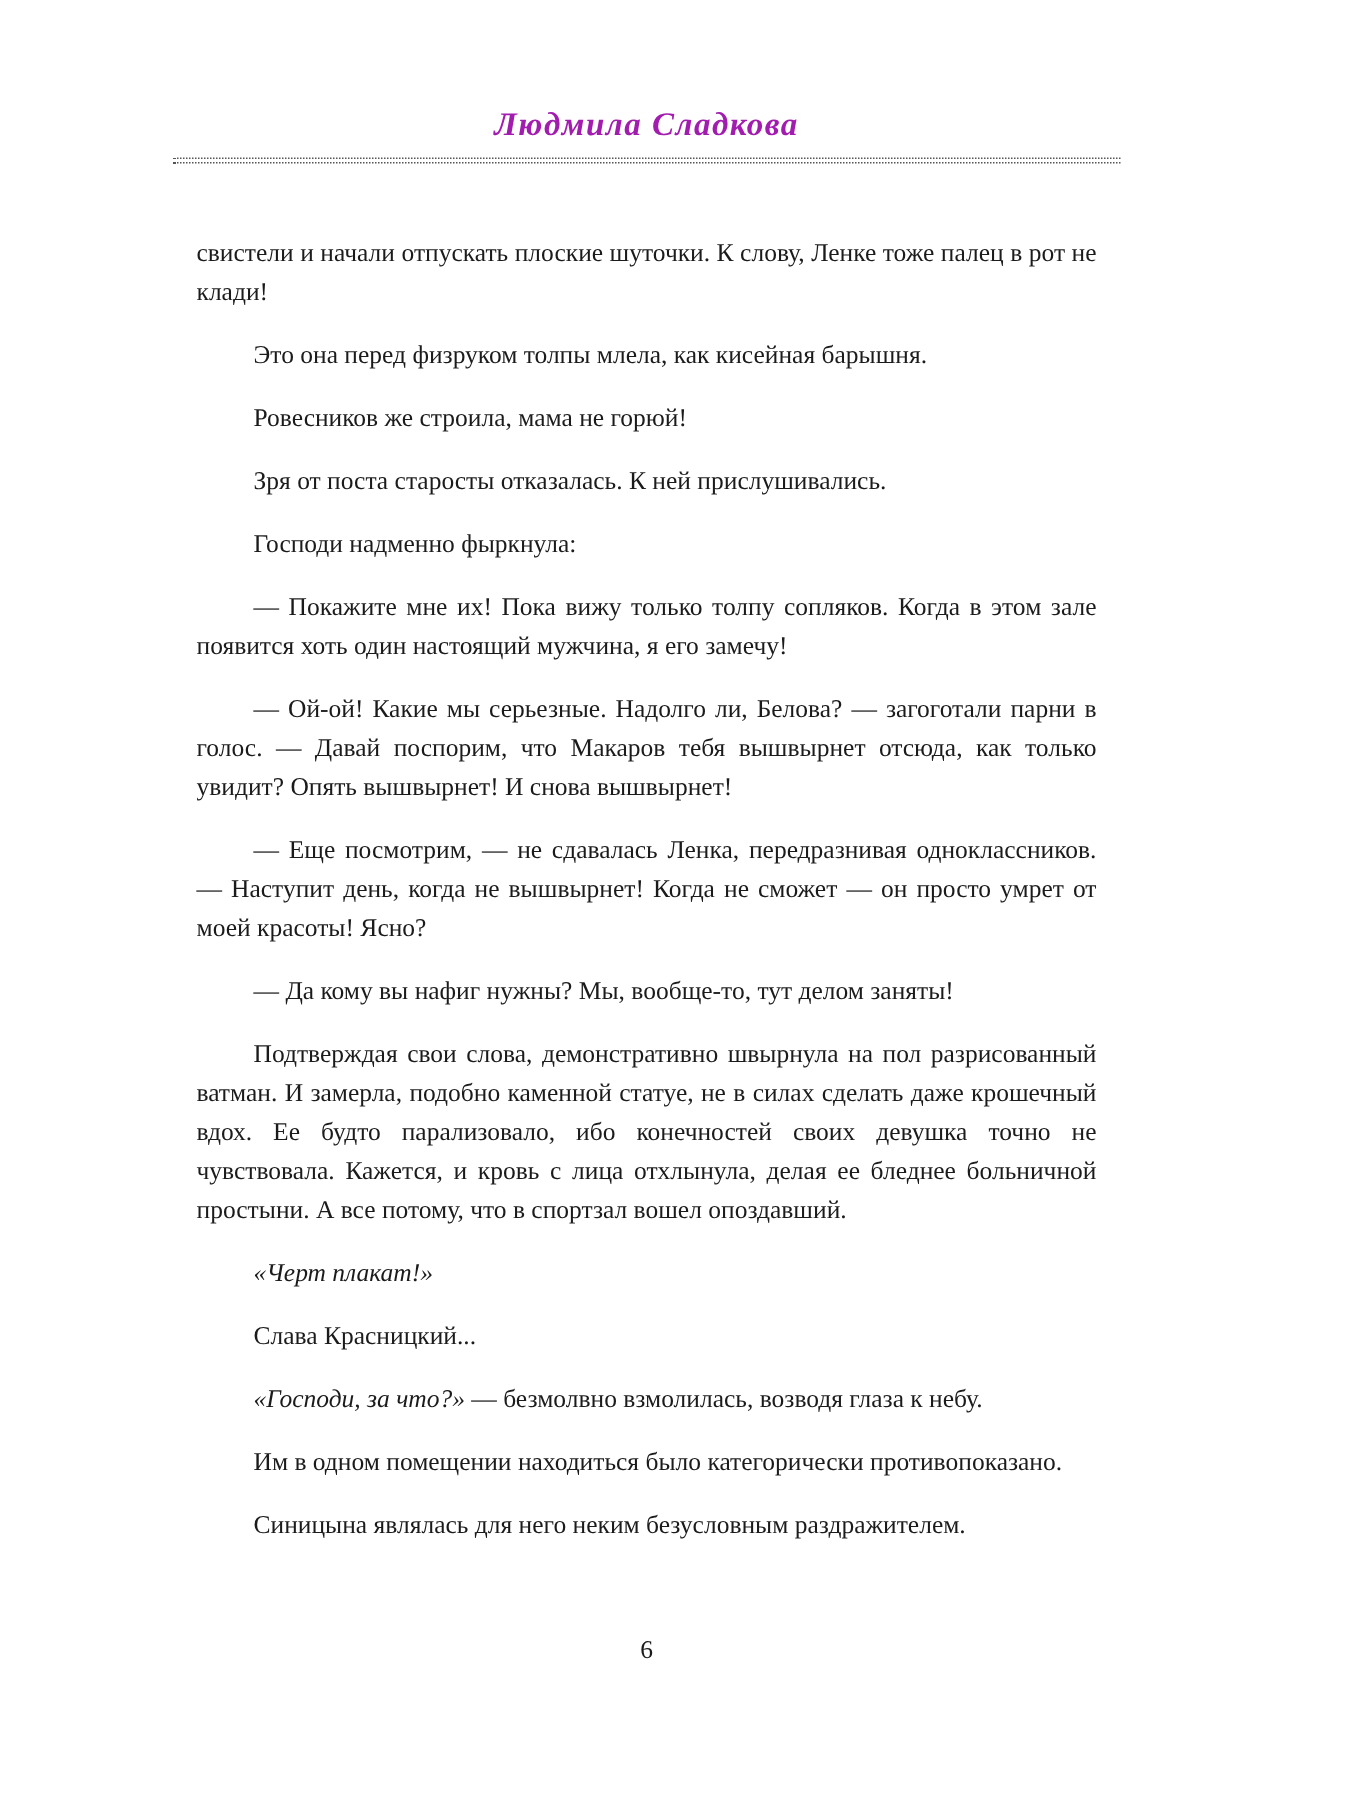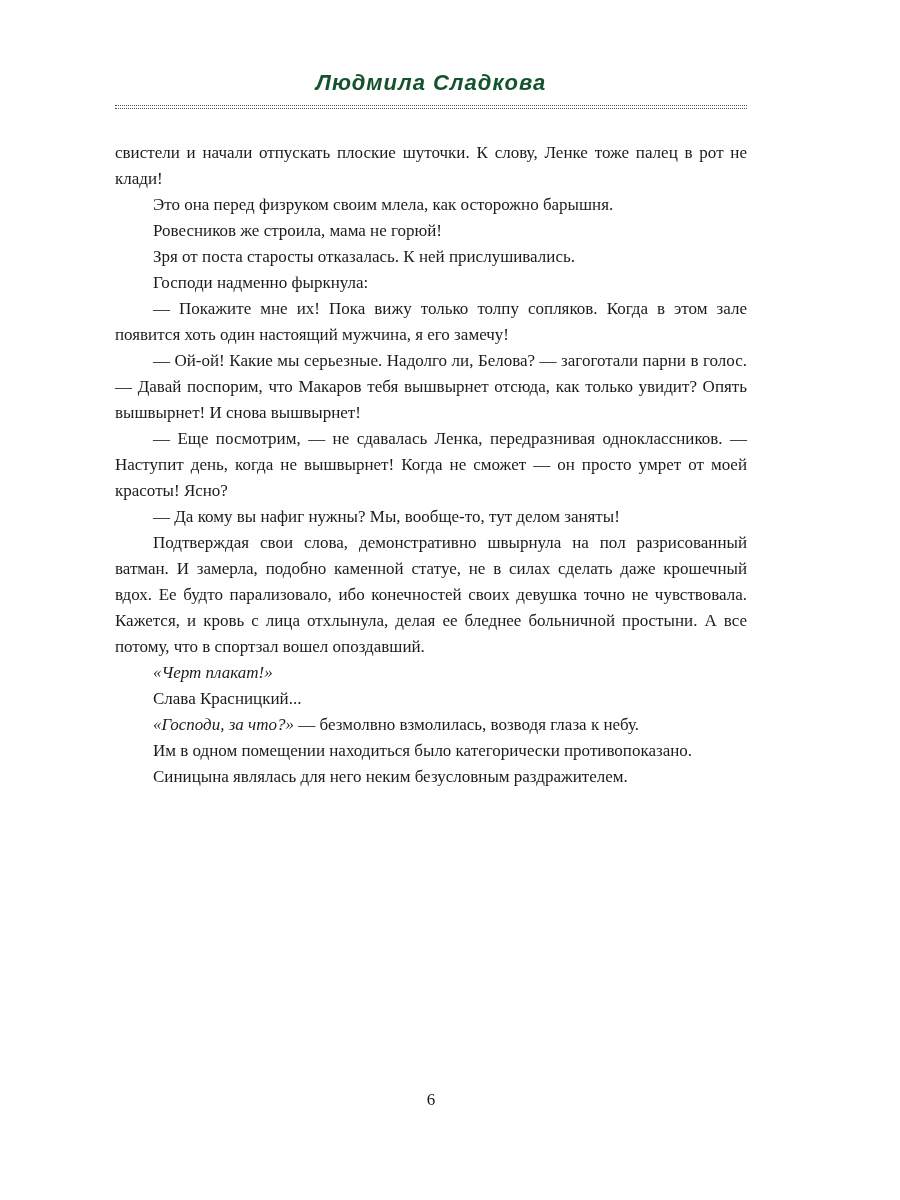--- a/index.html
+++ b/index.html
@@ -17,44 +17,44 @@
     overflow: hidden;
   }
   .header {
     position: absolute;
     top: 70px;
     left: 115px;
     width: 632px;
     text-align: center;
   }
   .author {
-    font-family: Liberation Sans, sans-serif;
+    font-family: Liberation Serif, serif;
     font-style: italic;
     font-weight: 700;
     font-size: 22px;
     letter-spacing: 1px;
-    color: #14532d;
+    color: #a21caf;
   }
   .dotted-rule {
     margin-top: 9px;
     height: 2px;
     border-top: 1px dotted #555555;
     border-bottom: 1px dotted #555555;
   }
   .page-body {
     position: absolute;
     top: 140px;
     left: 115px;
     width: 632px;
     font-size: 17px;
     line-height: 26px;
     text-align: justify;
   }
   .para {
-    margin: 0;
+    margin: 16px;
     text-indent: 38px;
   }
   .para.no-indent {
     text-indent: 0;
   }
   .it {
     font-style: italic;
   }
   .page-number {
     position: absolute;
@@ -71,21 +71,21 @@
 
 <div class="page">
 
   <div class="header">
     <div class="author">Людмила Сладкова</div>
     <div class="dotted-rule"></div>
   </div>
 
   <div class="page-body" id="body-container">
       <p class="para no-indent"><span>свистели и начали отпускать плоские шуточки. К слову, Ленке тоже палец в рот не клади!</span></p>
-      <p class="para"><span>Это она перед физруком своим млела, как осторожно барышня.</span></p>
+      <p class="para"><span>Это она перед физруком толпы млела, как кисейная барышня.</span></p>
       <p class="para"><span>Ровесников же строила, мама не горюй!</span></p>
       <p class="para"><span>Зря от поста старосты отказалась. К ней прислушивались.</span></p>
       <p class="para"><span>Господи надменно фыркнула:</span></p>
       <p class="para"><span>— Покажите мне их! Пока вижу только толпу сопляков. Когда в этом зале появится хоть один настоящий мужчина, я его замечу!</span></p>
       <p class="para"><span>— Ой-ой! Какие мы серьезные. Надолго ли, Белова? — загоготали парни в голос. — Давай поспорим, что Макаров тебя вышвырнет отсюда, как только увидит? Опять вышвырнет! И снова вышвырнет!</span></p>
       <p class="para"><span>— Еще посмотрим, — не сдавалась Ленка, передразнивая одноклассников. — Наступит день, когда не вышвырнет! Когда не сможет — он просто умрет от моей красоты! Ясно?</span></p>
       <p class="para"><span>— Да кому вы нафиг нужны? Мы, вообще-то, тут делом заняты!</span></p>
       <p class="para"><span>Подтверждая свои слова, демонстративно швырнула на пол разрисованный ватман. И замерла, подобно каменной статуе, не в силах сделать даже крошечный вдох. Ее будто парализовало, ибо конечностей своих девушка точно не чувствовала. Кажется, и кровь с лица отхлынула, делая ее бледнее больничной простыни. А все потому, что в спортзал вошел опоздавший.</span></p>
       <p class="para"><span class="it">«Черт плакат!»</span></p>
       <p class="para"><span>Слава Красницкий...</span></p>

